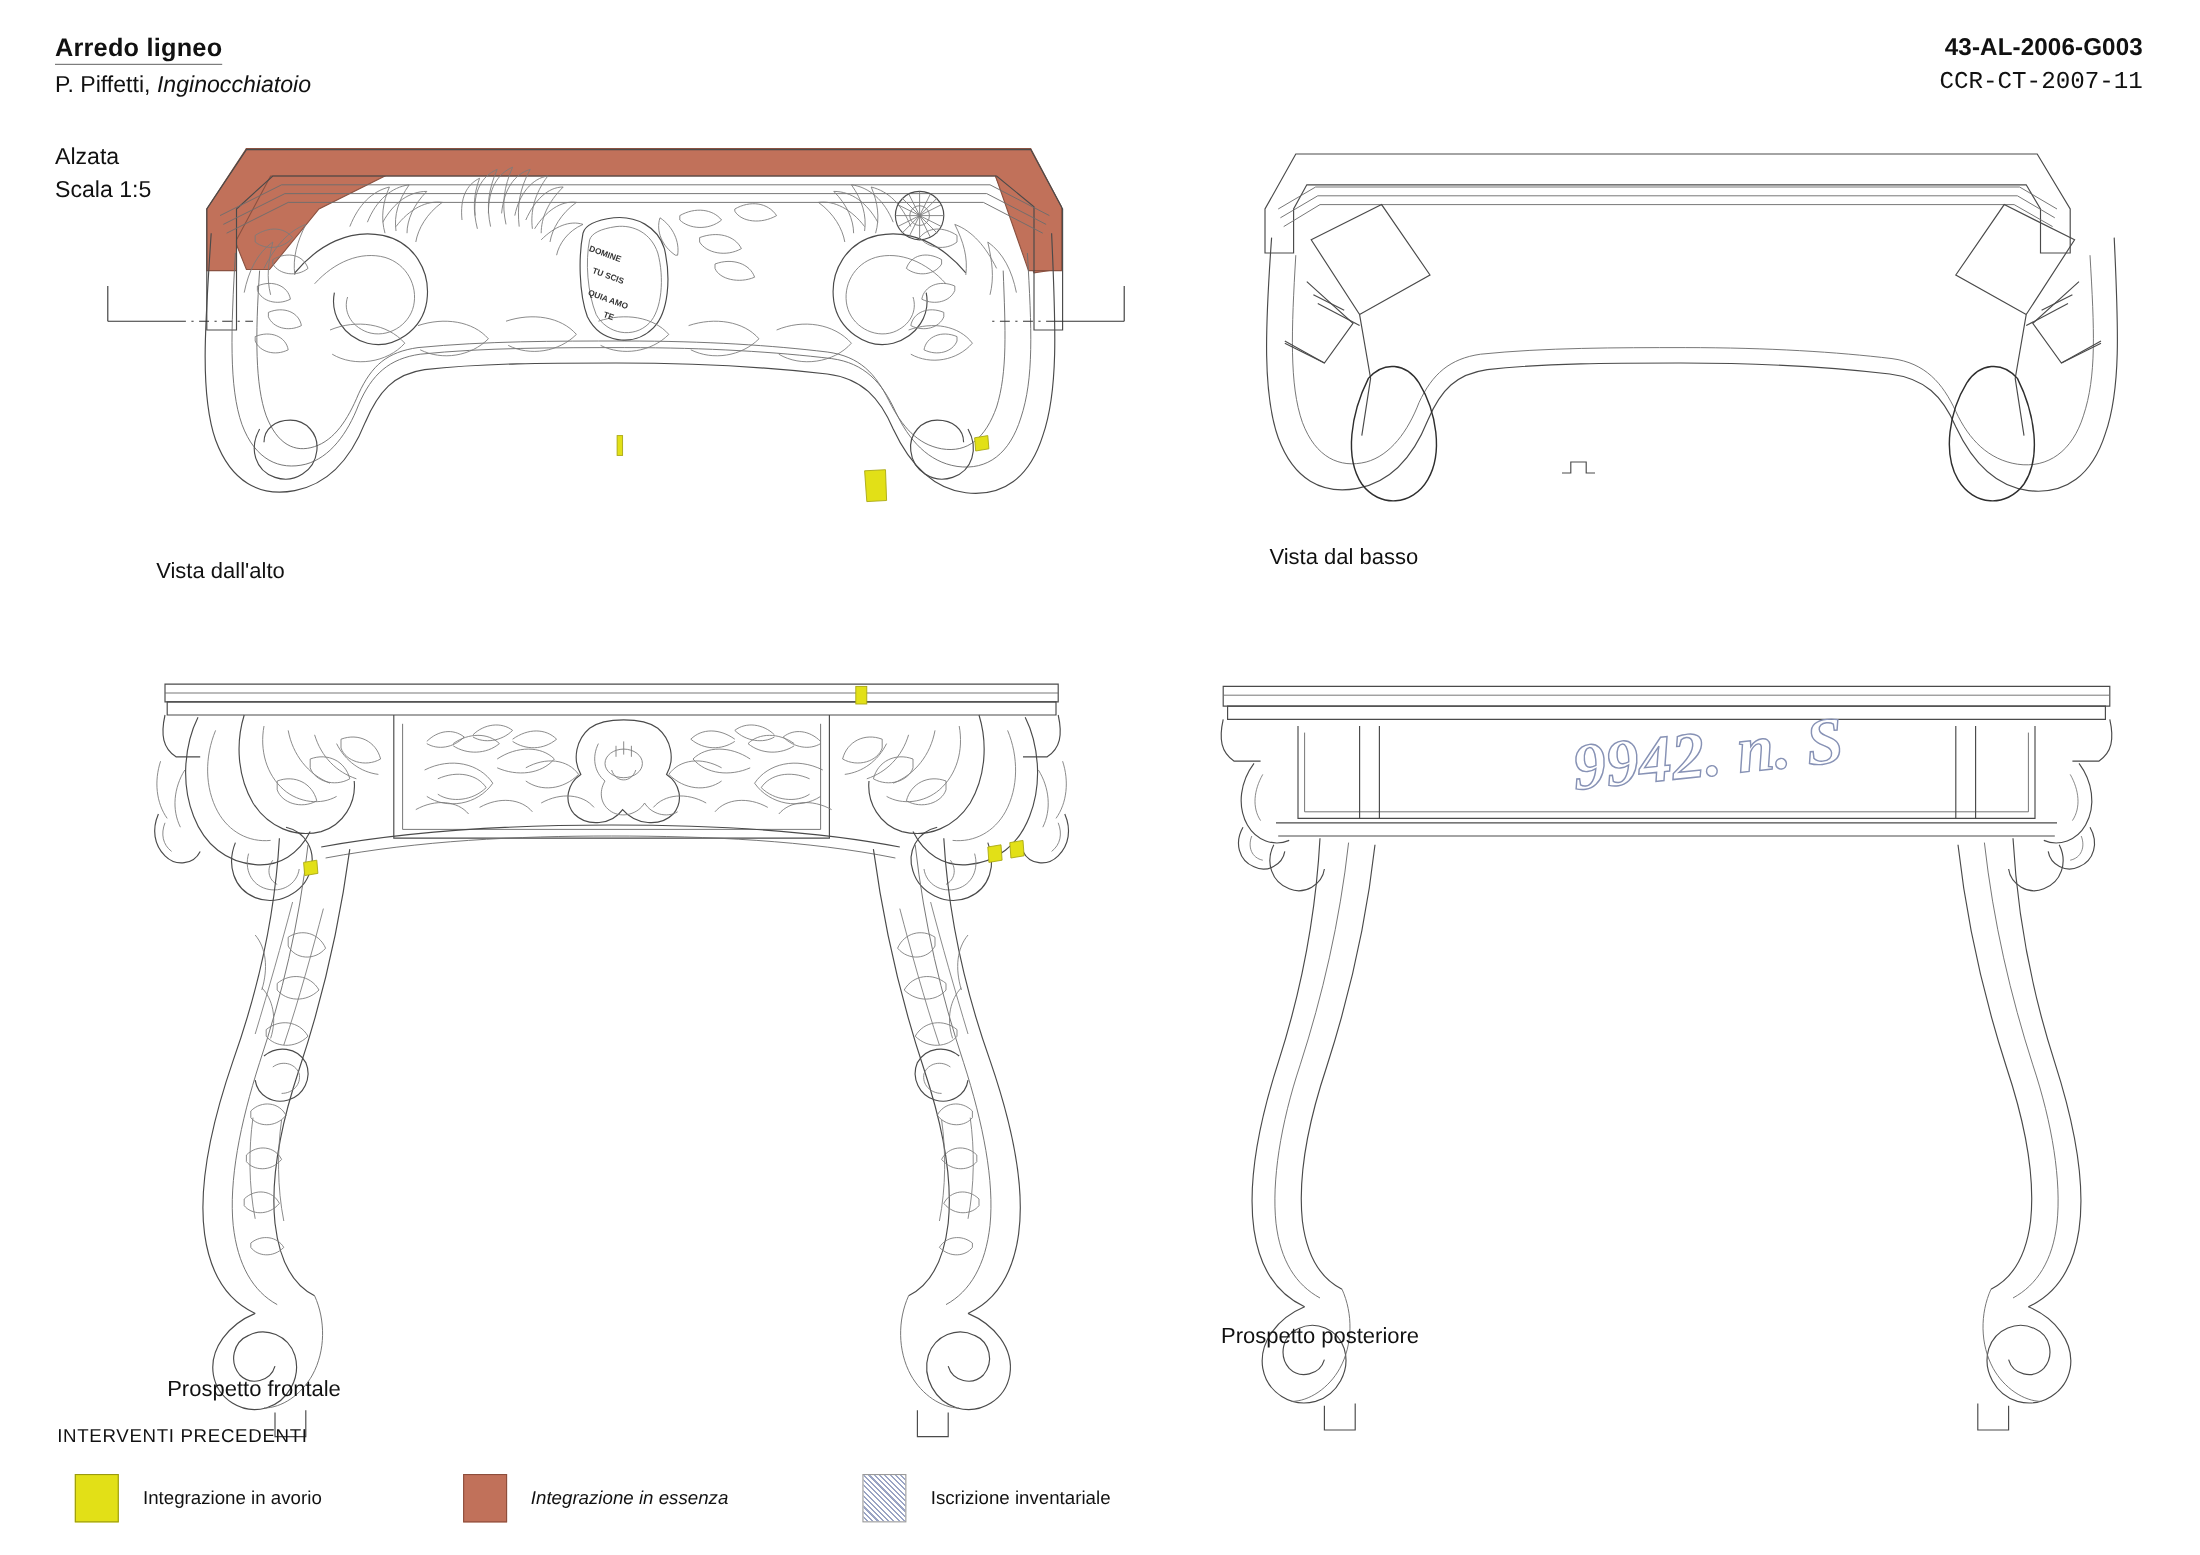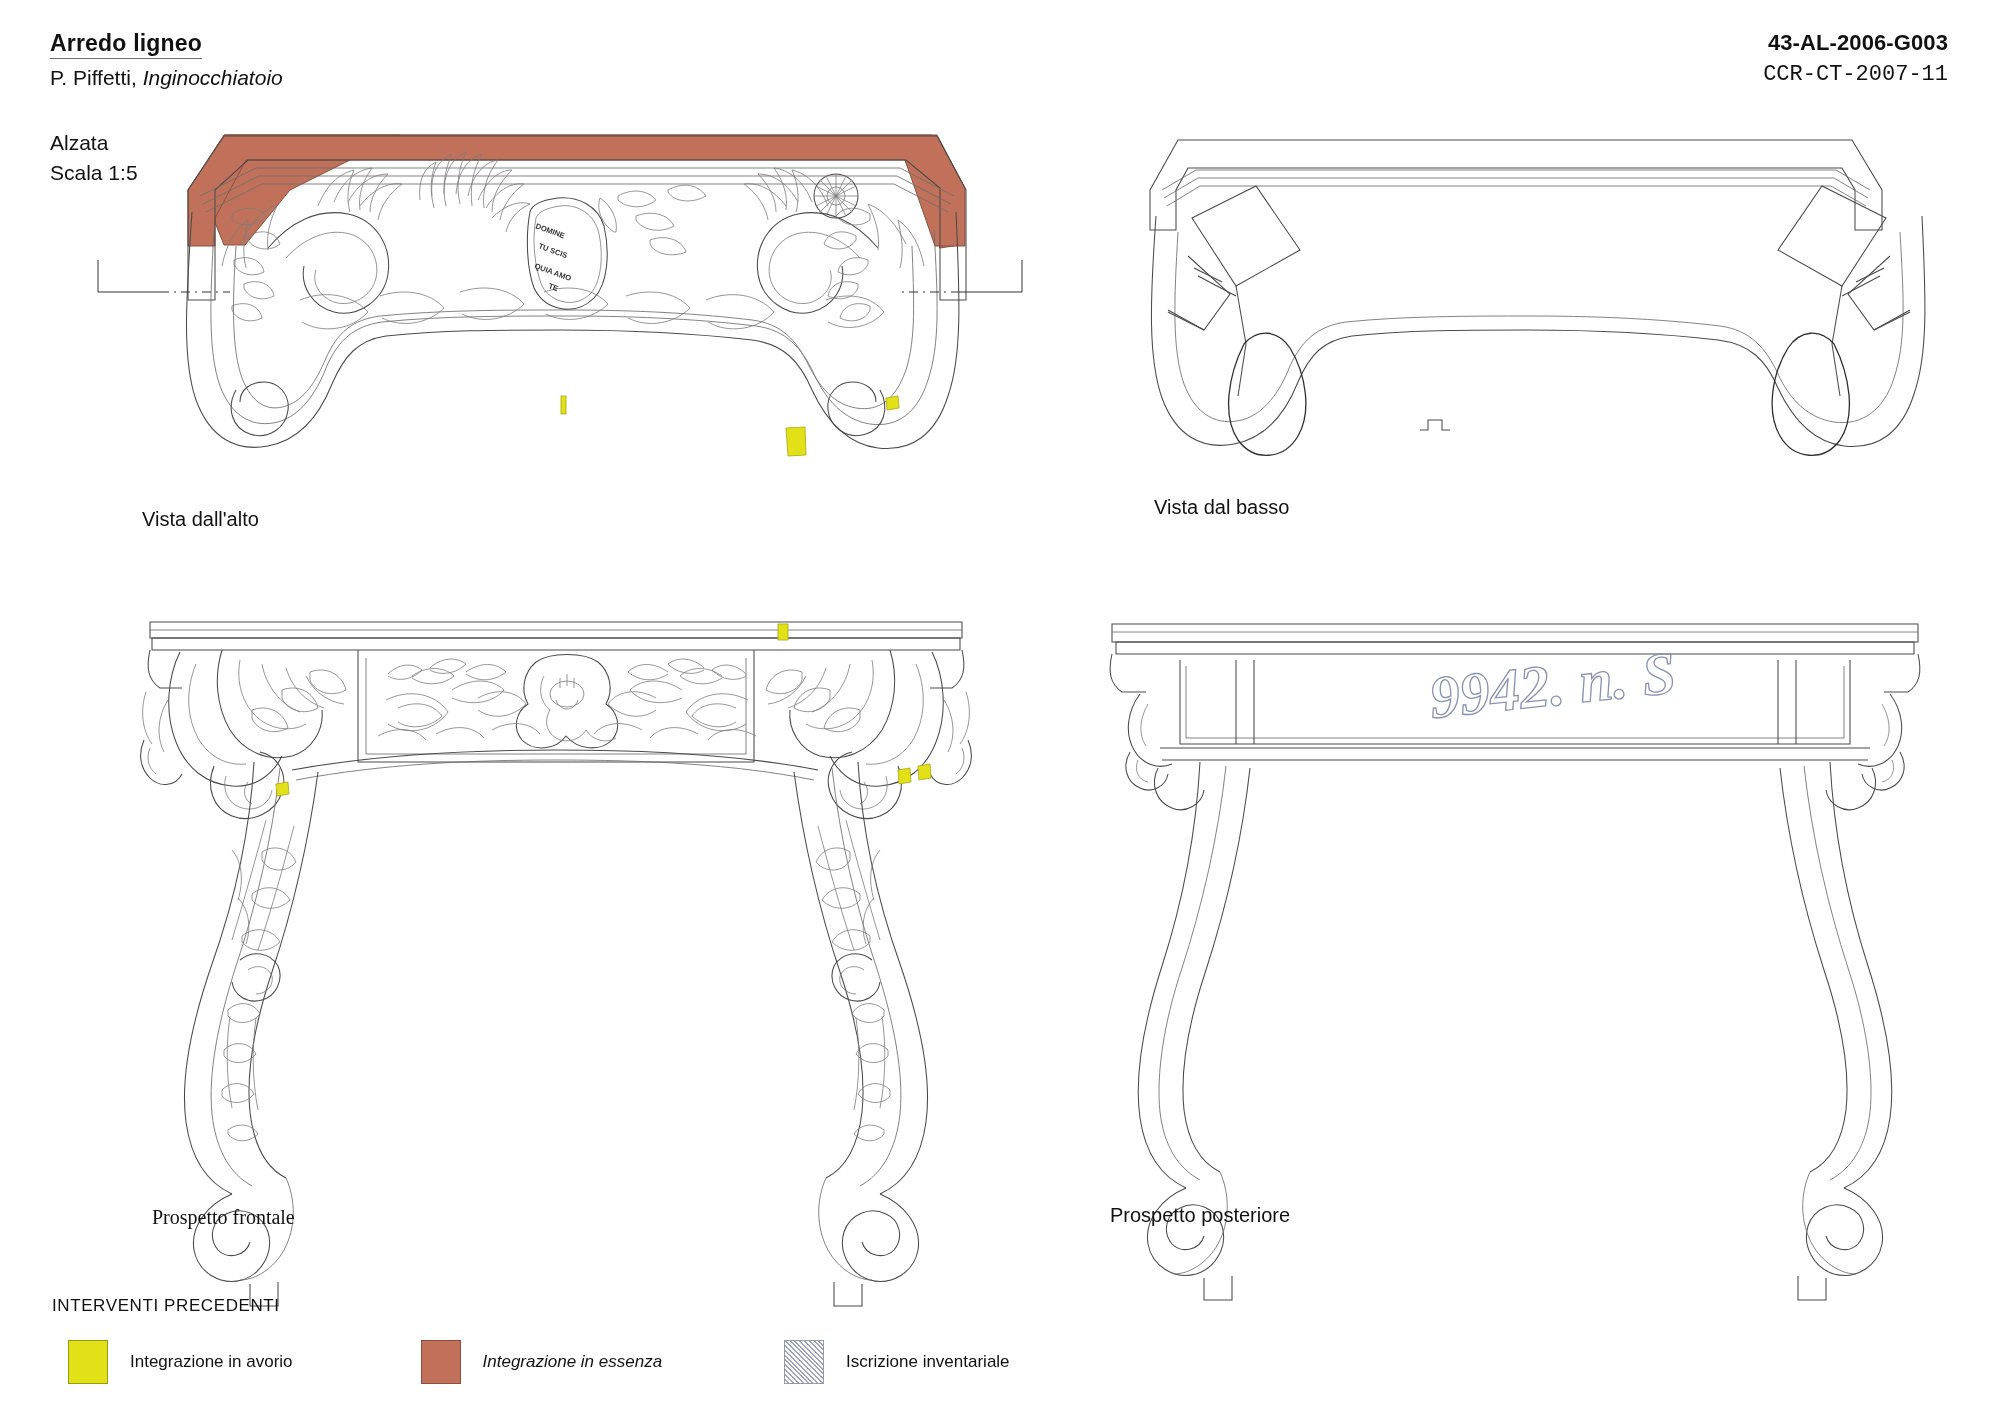--- a/index.html
+++ b/index.html
@@ -612,21 +612,21 @@
       <path class="ln" d="M 1844,1188 C 1868,1198 1886,1220 1882,1244 C 1878,1266 1856,1280 1834,1274
            C 1814,1268 1802,1246 1808,1226 C 1814,1208 1834,1200 1850,1208
            C 1864,1214 1868,1232 1858,1244 C 1848,1254 1830,1250 1826,1236"></path>
       <path class="ln-t" d="M 1810,1172 C 1800,1194 1800,1222 1812,1244 C 1822,1262 1840,1274 1856,1274"></path>
       <path class="ln" d="M 1826,1278 L 1826,1300 L 1798,1300 L 1798,1276"></path>
     </g>
   </svg>
 
   <div class="caption" style="left:142px; top:508px;">Vista dall'alto</div>
   <div class="caption" style="left:1118px; top:496px;margin-left:36px;">Vista dal basso</div>
-  <div class="caption" style="left:152px; top:1206px;font-family:Liberation Serif, serif;">Prospetto frontale</div>
+  <div class="caption" style="left:152px; top:1252px;">Prospetto frontale</div>
   <div class="caption" style="left:1110px; top:1204px;">Prospetto posteriore</div>
 
   <div class="legend">
     <div class="legend-title">INTERVENTI PRECEDENTI</div>
     <div class="legend-row">
 
       <div class="legend-item li-1">
         <div class="swatch swatch-ivory"></div>
         <div class="legend-label">Integrazione in avorio</div>
       </div>

